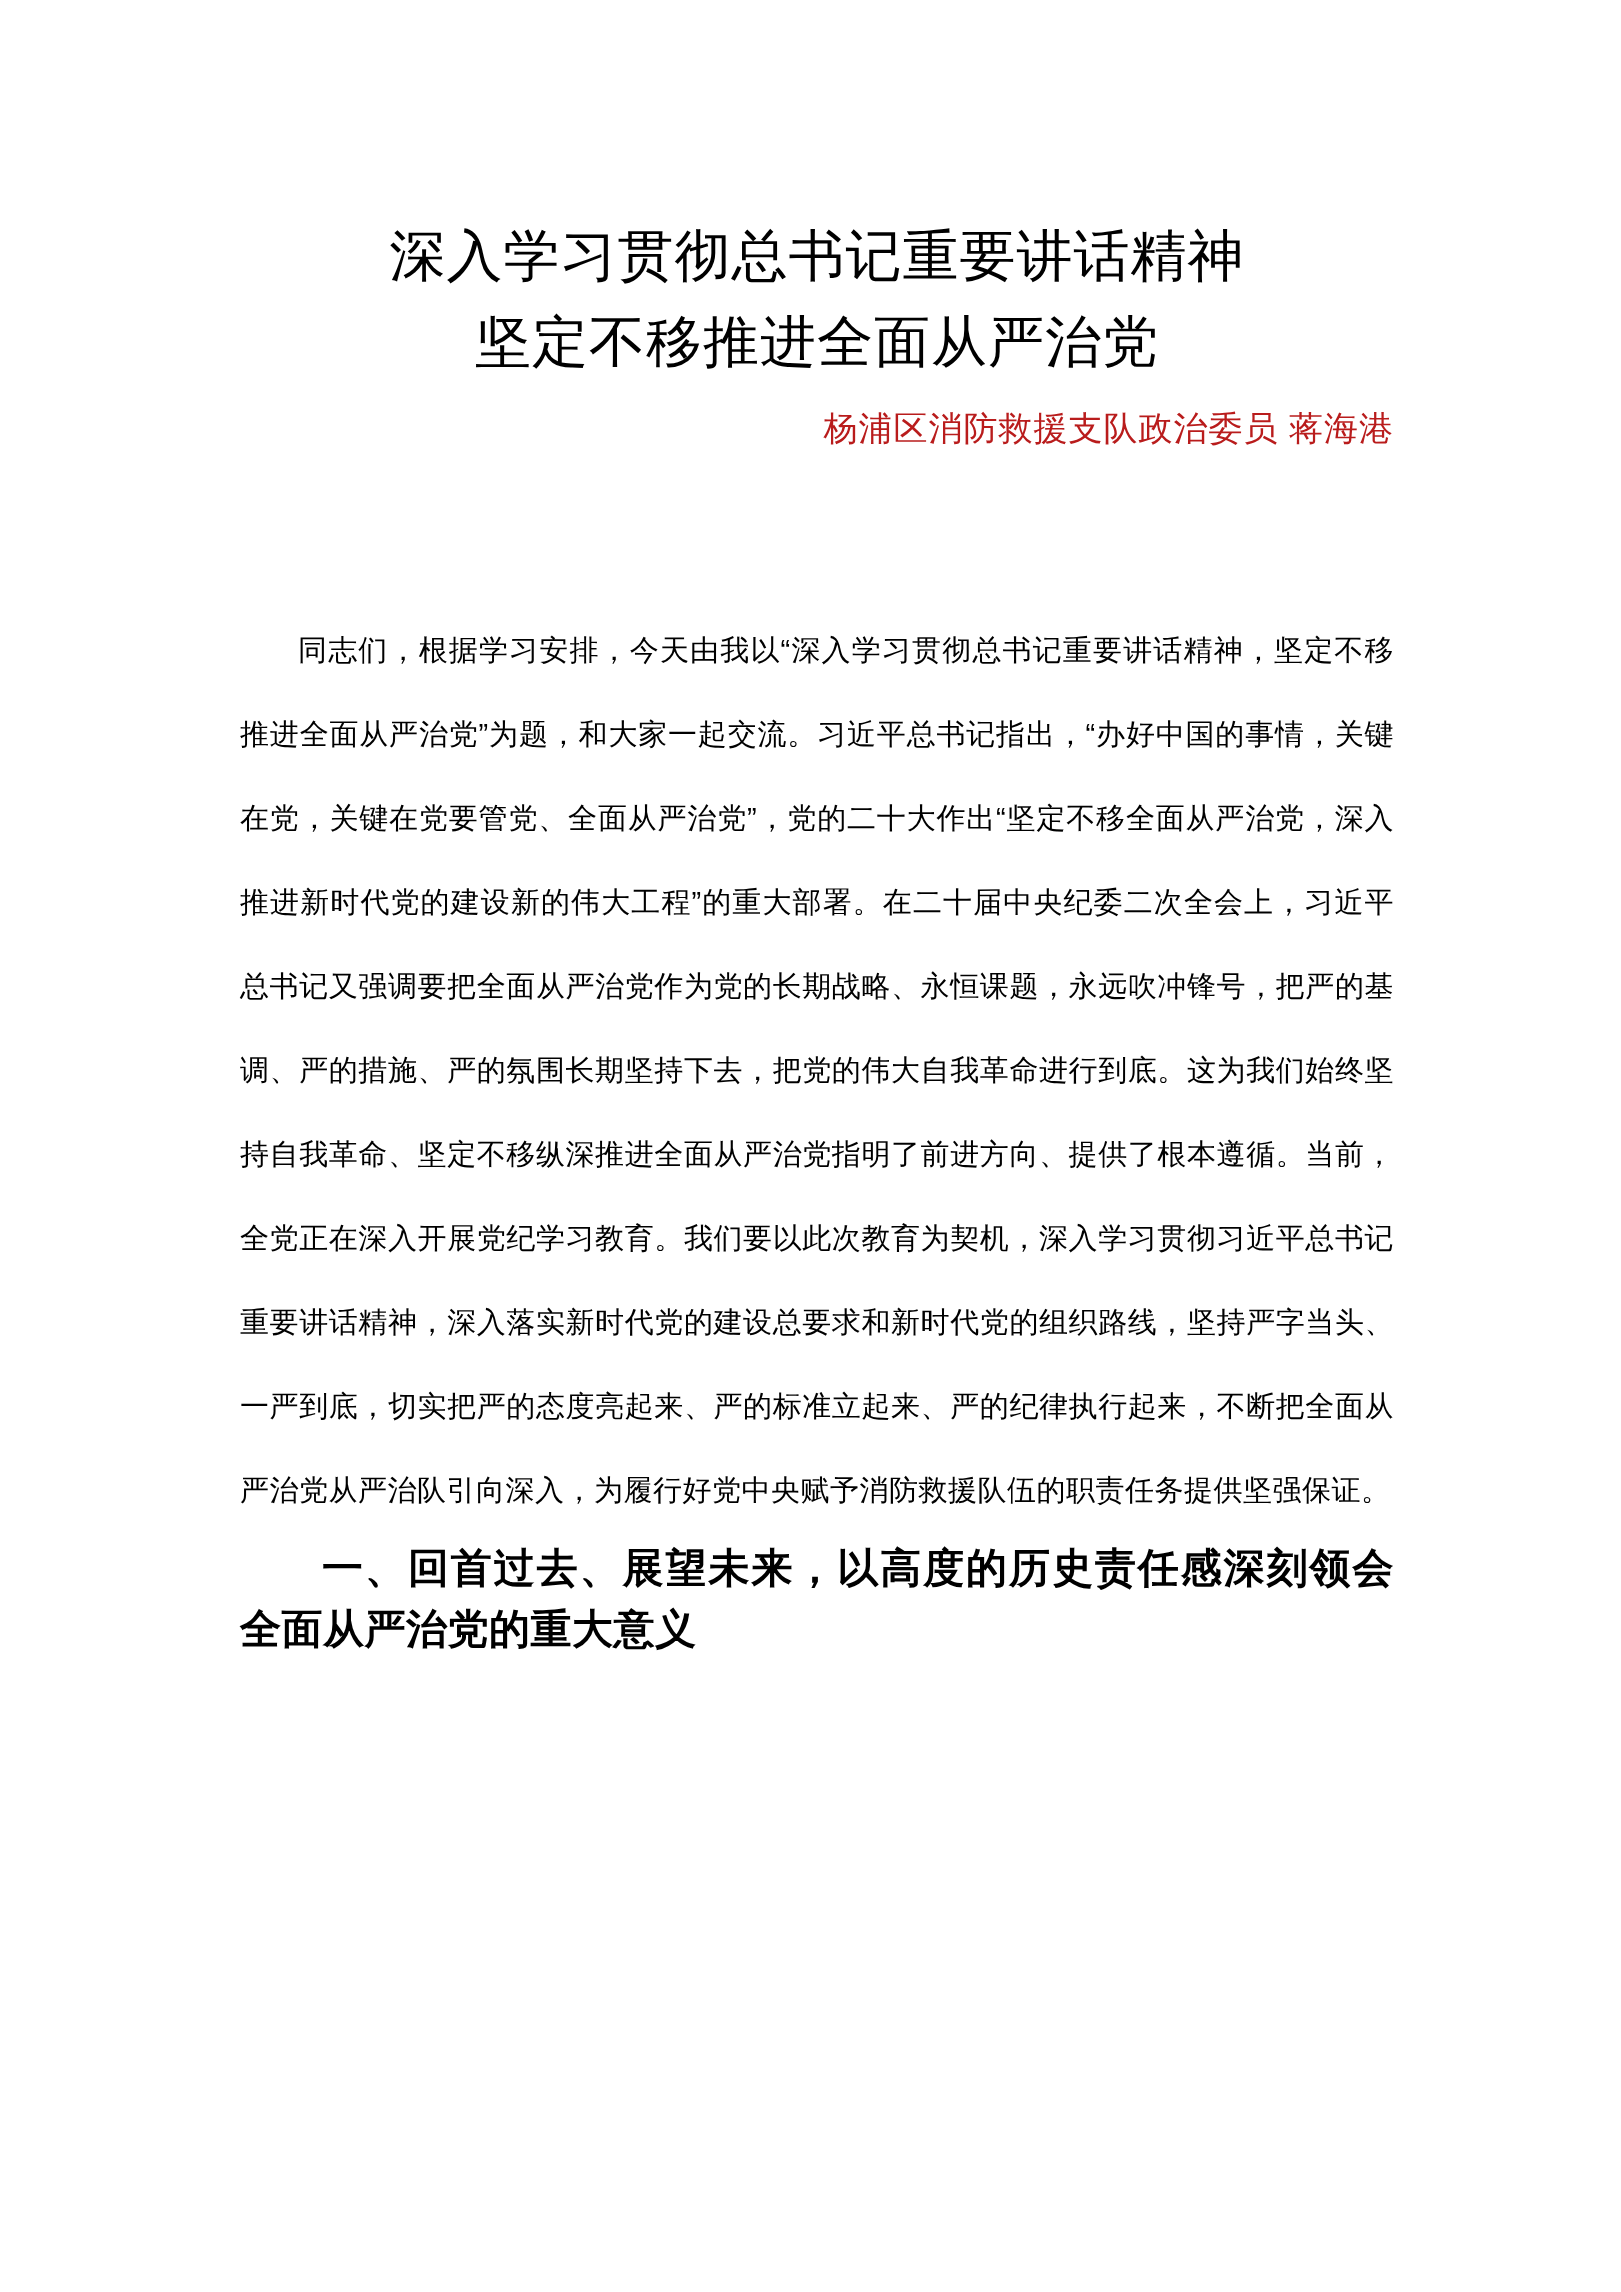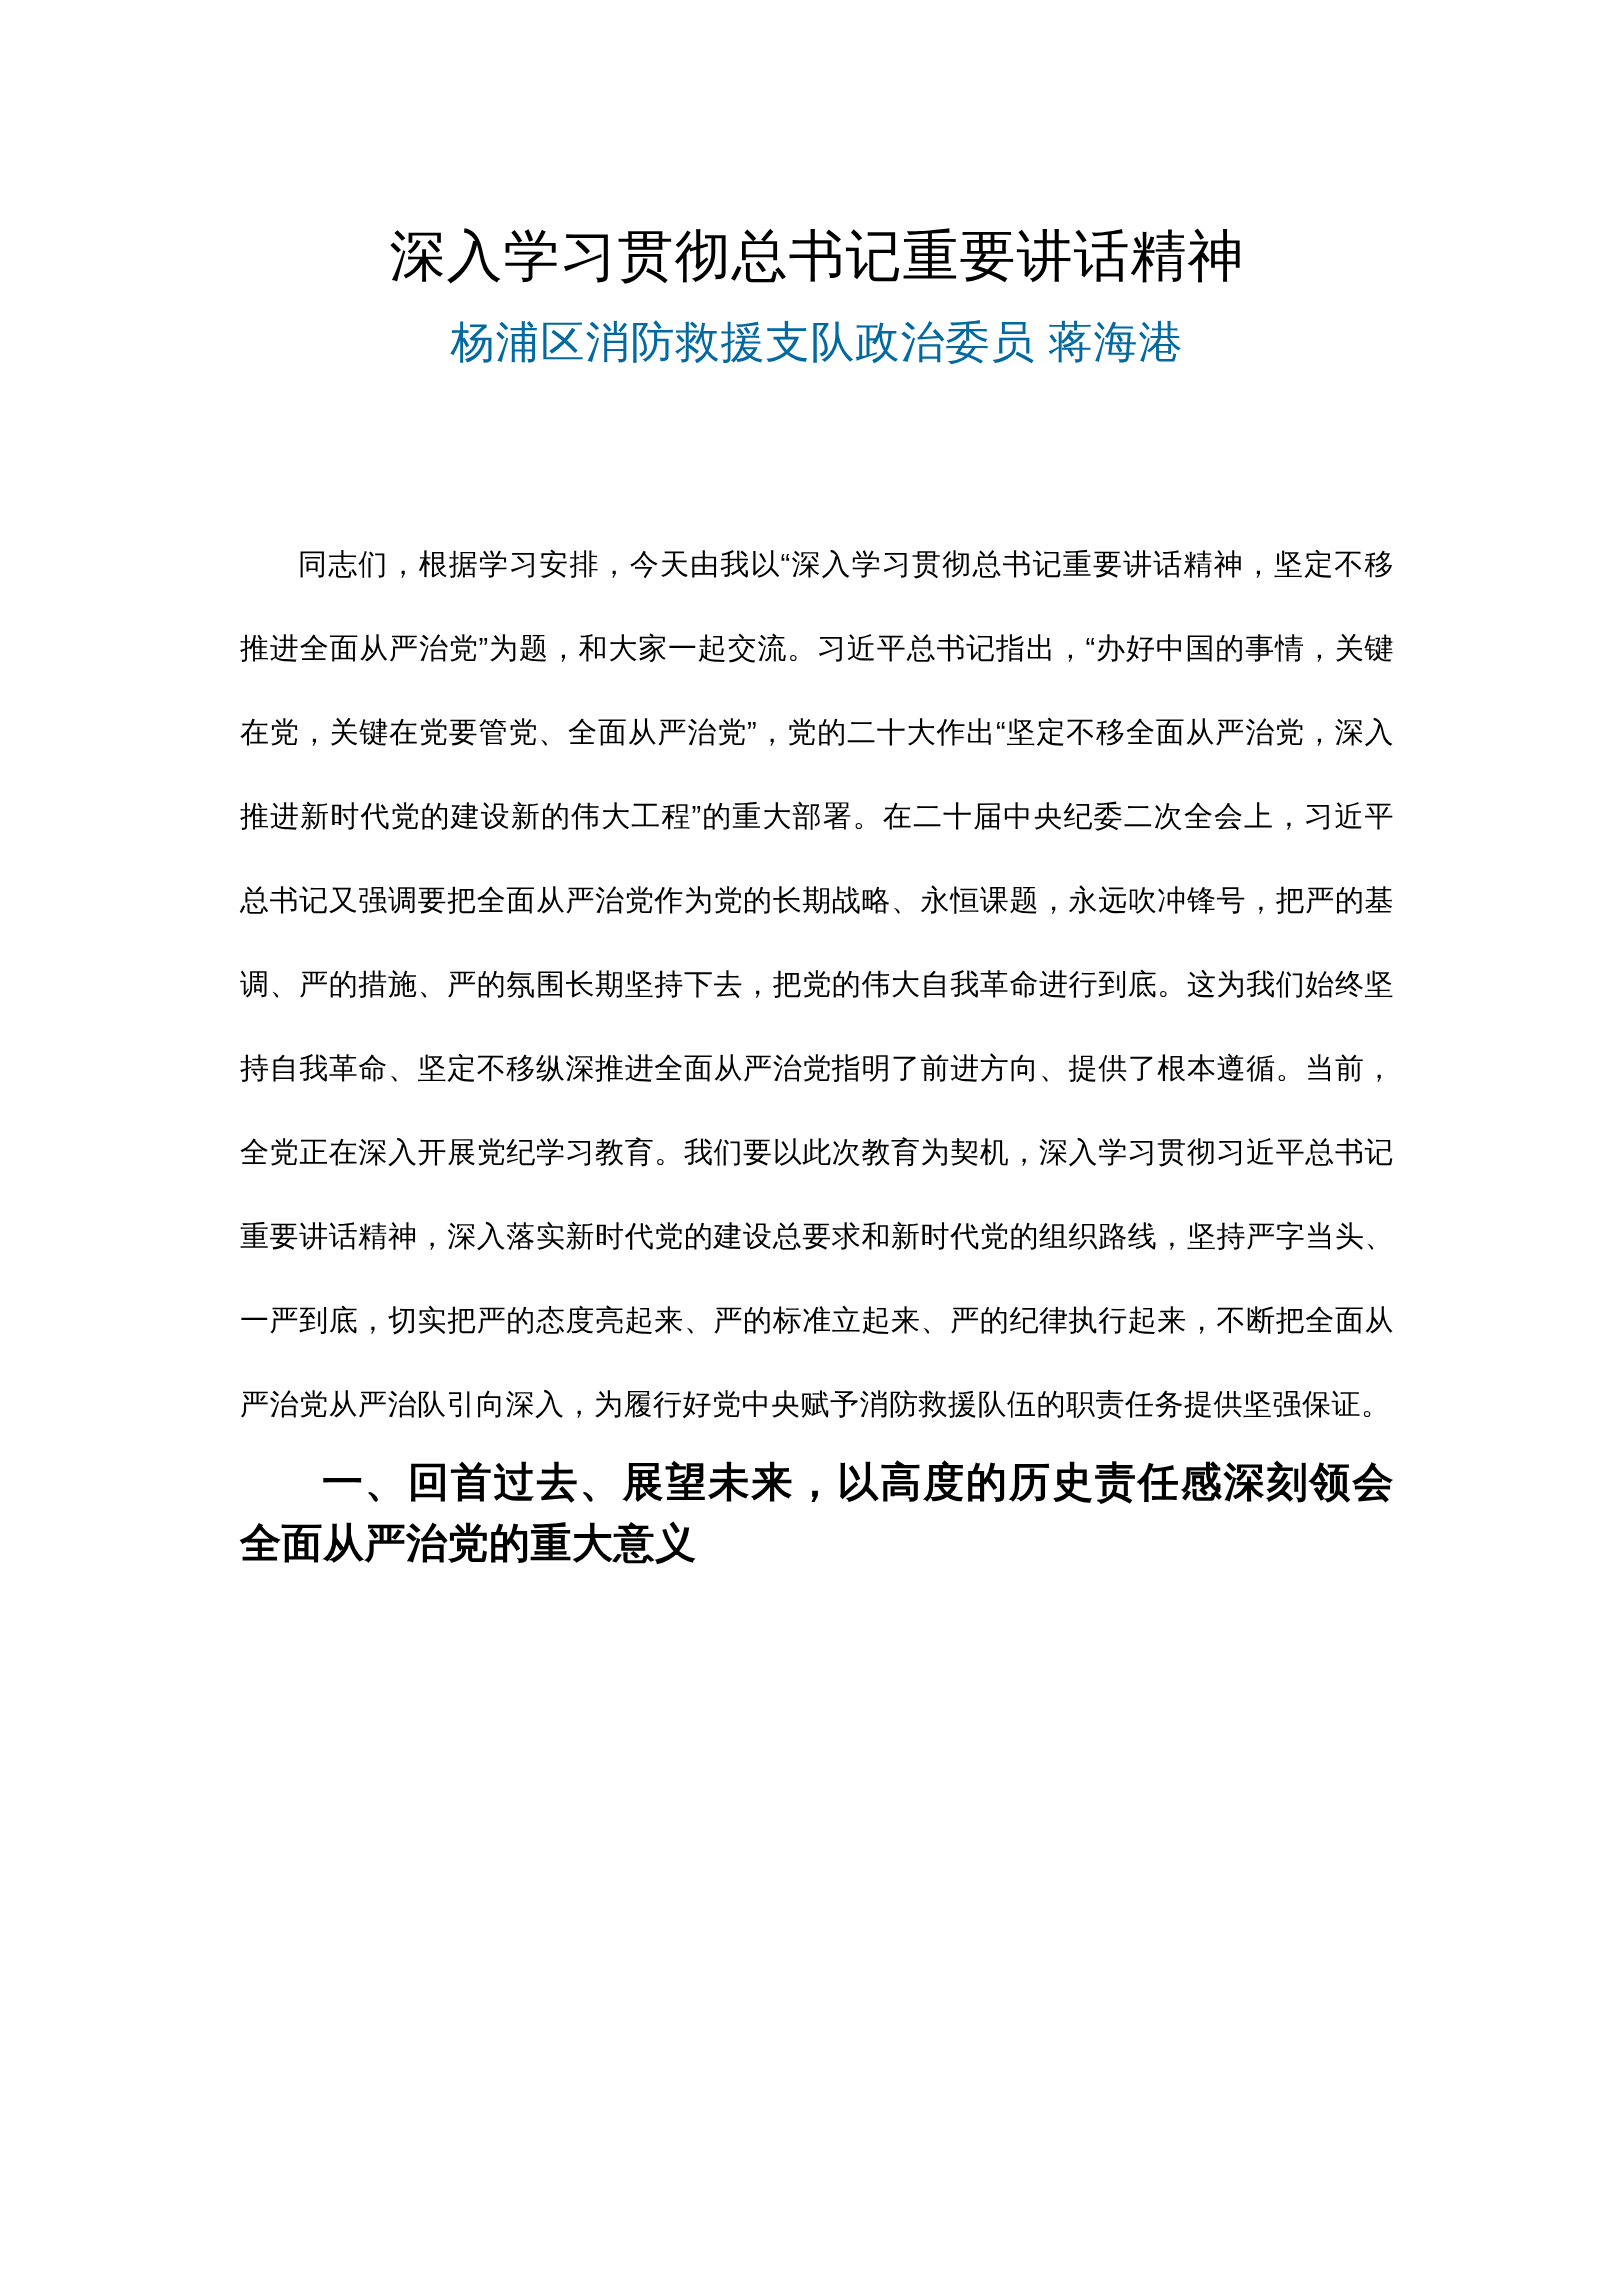--- a/index.html
+++ b/index.html
@@ -27,26 +27,26 @@
   .title {
     margin: 0;
     text-align: center;
     font-size: 56px;
     line-height: 86px;
     font-weight: 400;
     letter-spacing: 1px;
     color: #000000;
   }
   .byline {
-    text-align: center;
-    font-size: 44px;
+    text-align: right;
+    font-size: 34px;
     line-height: 86px;
     font-weight: 400;
     letter-spacing: 1px;
-    color: #0369a1;
+    color: #b91c1c;
   }
   .body-paragraph {
     margin: 0;
     margin-top: 137px;
     font-size: 29px;
     line-height: 84px;
     text-align: justify;
     text-indent: 2em;
     letter-spacing: 0.5px;
     color: #000000;
@@ -63,20 +63,21 @@
     color: #000000;
     font-family: Liberation Serif, serif;
   }
 </style>
 </head>
 <body>
 
 <div class="page">
   <h1 class="title">
     <span>深入学习贯彻总书记重要讲话精神</span><br>
+    <span>坚定不移推进全面从严治党</span>
   </h1>
 
   <div class="byline">杨浦区消防救援支队政治委员 蒋海港</div>
 
   <p class="body-paragraph">同志们，根据学习安排，今天由我以“深入学习贯彻总书记重要讲话精神，坚定不移推进全面从严治党”为题，和大家一起交流。习近平总书记指出，“办好中国的事情，关键在党，关键在党要管党、全面从严治党”，党的二十大作出“坚定不移全面从严治党，深入推进新时代党的建设新的伟大工程”的重大部署。在二十届中央纪委二次全会上，习近平总书记又强调要把全面从严治党作为党的长期战略、永恒课题，永远吹冲锋号，把严的基调、严的措施、严的氛围长期坚持下去，把党的伟大自我革命进行到底。这为我们始终坚持自我革命、坚定不移纵深推进全面从严治党指明了前进方向、提供了根本遵循。当前，全党正在深入开展党纪学习教育。我们要以此次教育为契机，深入学习贯彻习近平总书记重要讲话精神，深入落实新时代党的建设总要求和新时代党的组织路线，坚持严字当头、一严到底，切实把严的态度亮起来、严的标准立起来、严的纪律执行起来，不断把全面从严治党从严治队引向深入，为履行好党中央赋予消防救援队伍的职责任务提供坚强保证。</p>
 
   <p class="section-heading">一、回首过去、展望未来，以高度的历史责任感深刻领会全面从严治党的重大意义</p>
 </div>
 
 

